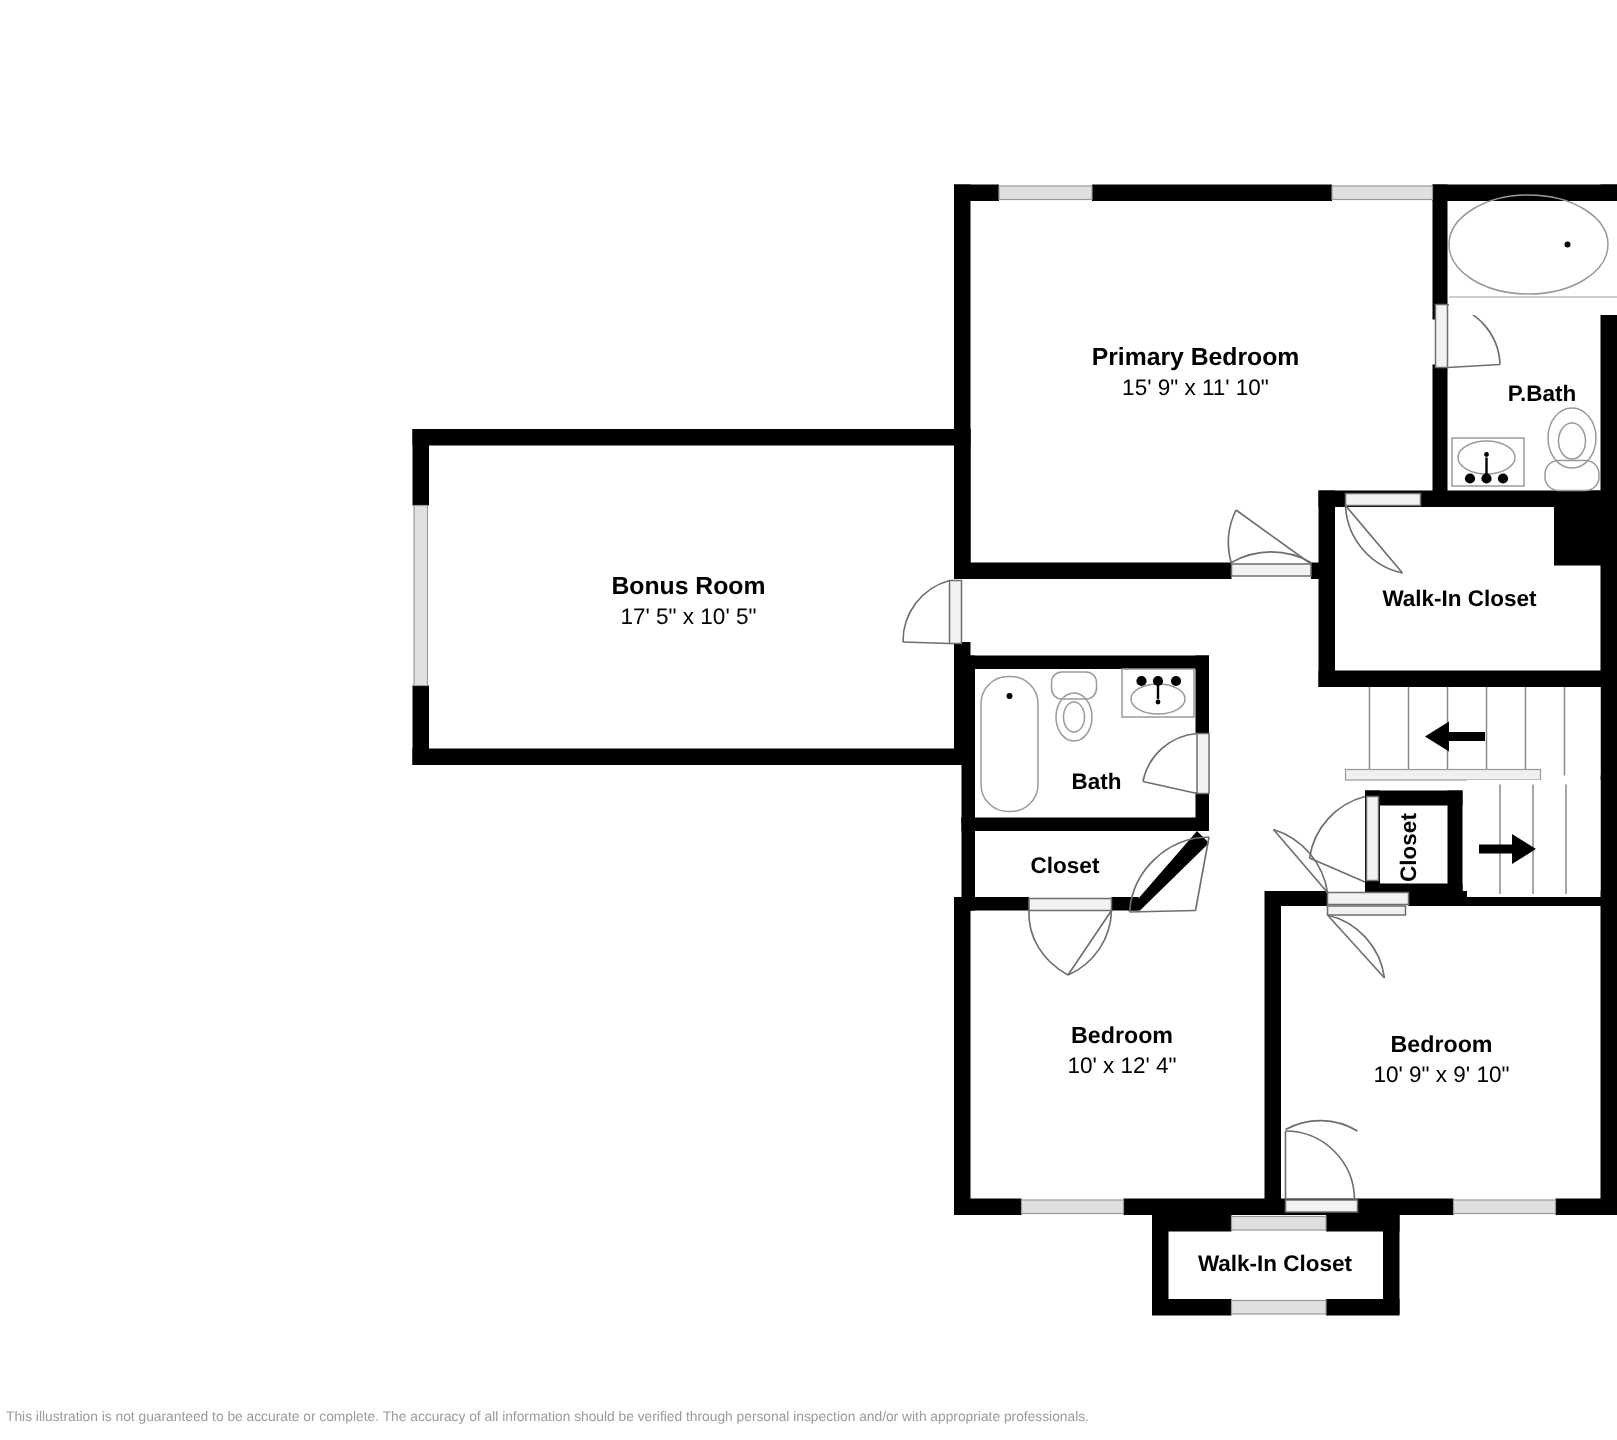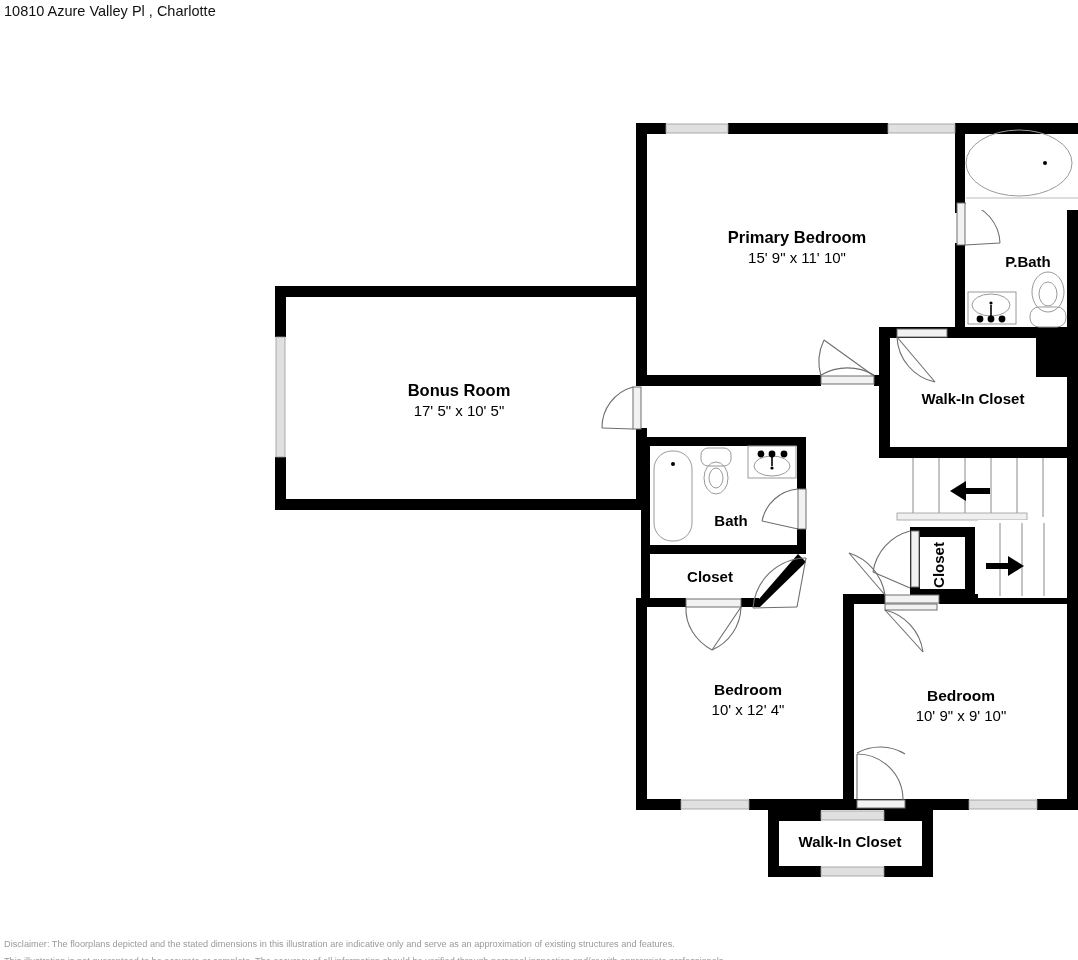--- a/index.html
+++ b/index.html
@@ -59,21 +59,20 @@
   .room-dim {
     font-family: "Liberation Sans", sans-serif;
     font-weight: normal;
     fill: #000000;
   }
 </style>
 </head>
 <body>
 
 <div id="header">
-  <div class="line">10810 Azure Valley Pl , Charlotte</div>
 </div>
 
 <div id="plan-wrap">
 <svg id="plan" width="1078" height="930" viewBox="0 0 1078 930" xmlns="http://www.w3.org/2000/svg">
 
   <g fill="#000000">
 
     <rect x="636" y="123" width="30" height="11"></rect>
     <rect x="728" y="123" width="160" height="11"></rect>
     <rect x="955" y="123" width="123" height="11"></rect>
@@ -326,15 +325,14 @@
     <text class="room-label" x="961" y="701" font-size="15.5" text-anchor="middle">Bedroom</text>
     <text class="room-dim" x="961" y="721" font-size="15" text-anchor="middle">10' 9" x 9' 10"</text>
 
     <text class="room-label" x="850" y="847" font-size="15" text-anchor="middle">Walk-In Closet</text>
   </g>
 
 </svg>
 </div>
 
 <div id="footer">
-  <div class="dline">Disclaimer: The floorplans depicted and the stated dimensions in this illustration are indicative only and serve as an approximation of existing structures and features.</div>
   <div class="dline">This illustration is not guaranteed to be accurate or complete. The accuracy of all information should be verified through personal inspection and/or with appropriate professionals.</div>
 </div>
 
 </body></html>

